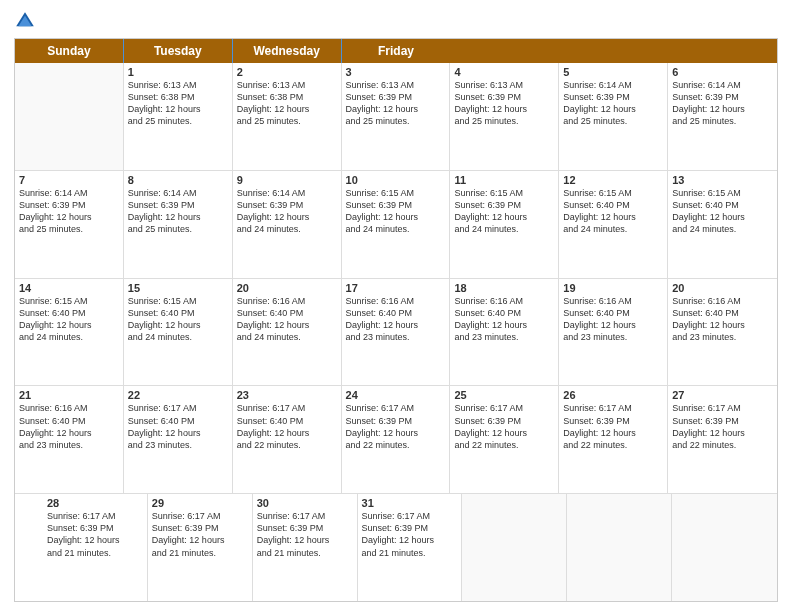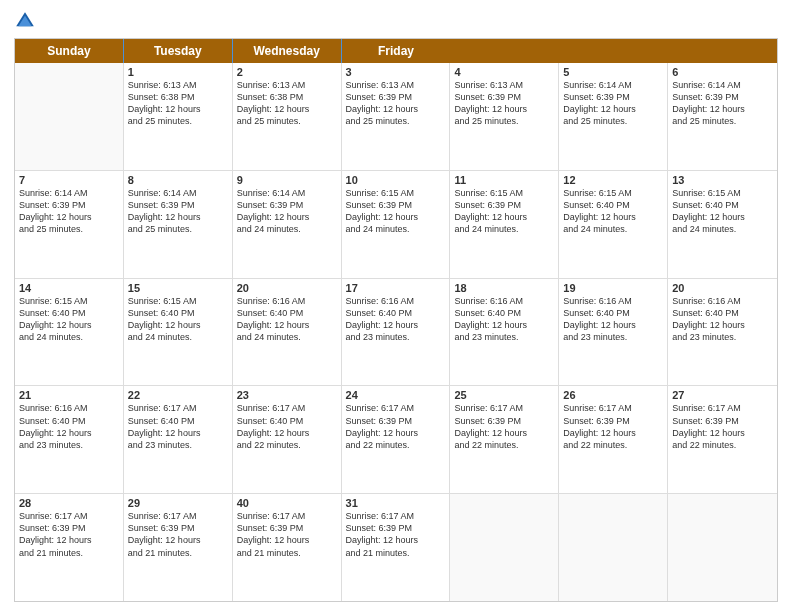--- a/index.html
+++ b/index.html
@@ -84,21 +84,21 @@
       flex: 1;
       display: flex;
       flex-direction: column;
     }
     .cal-row {
       display: grid;
       grid-template-columns: repeat(7, 1fr);
       flex: 1;
       border-bottom: 1px solid #ddd;
     }
-    .cal-row:last-child { border-bottom: none; }
+    .cal-row:last-child { border-bottom: none; margin-left: 28px; }
     .cal-cell {
       padding: 3px 4px;
       border-right: 1px solid #ddd;
       font-size: 9.5px;
       color: #333;
       vertical-align: top;
       background: #fff;
       min-height: 0;
     }
     .cal-cell:last-child { border-right: none; }
@@ -351,21 +351,21 @@
             <div class="cell-text">and 21 minutes.</div>
           </div>
           <div class="cal-cell">
             <div class="day-num">29</div>
             <div class="cell-text">Sunrise: 6:17 AM</div>
             <div class="cell-text">Sunset: 6:39 PM</div>
             <div class="cell-text">Daylight: 12 hours</div>
             <div class="cell-text">and 21 minutes.</div>
           </div>
           <div class="cal-cell">
-            <div class="day-num">40</div>
+            <div class="day-num">30</div>
             <div class="cell-text">Sunrise: 6:17 AM</div>
             <div class="cell-text">Sunset: 6:39 PM</div>
             <div class="cell-text">Daylight: 12 hours</div>
             <div class="cell-text">and 21 minutes.</div>
           </div>
           <div class="cal-cell">
             <div class="day-num">31</div>
             <div class="cell-text">Sunrise: 6:17 AM</div>
             <div class="cell-text">Sunset: 6:39 PM</div>
             <div class="cell-text">Daylight: 12 hours</div>

